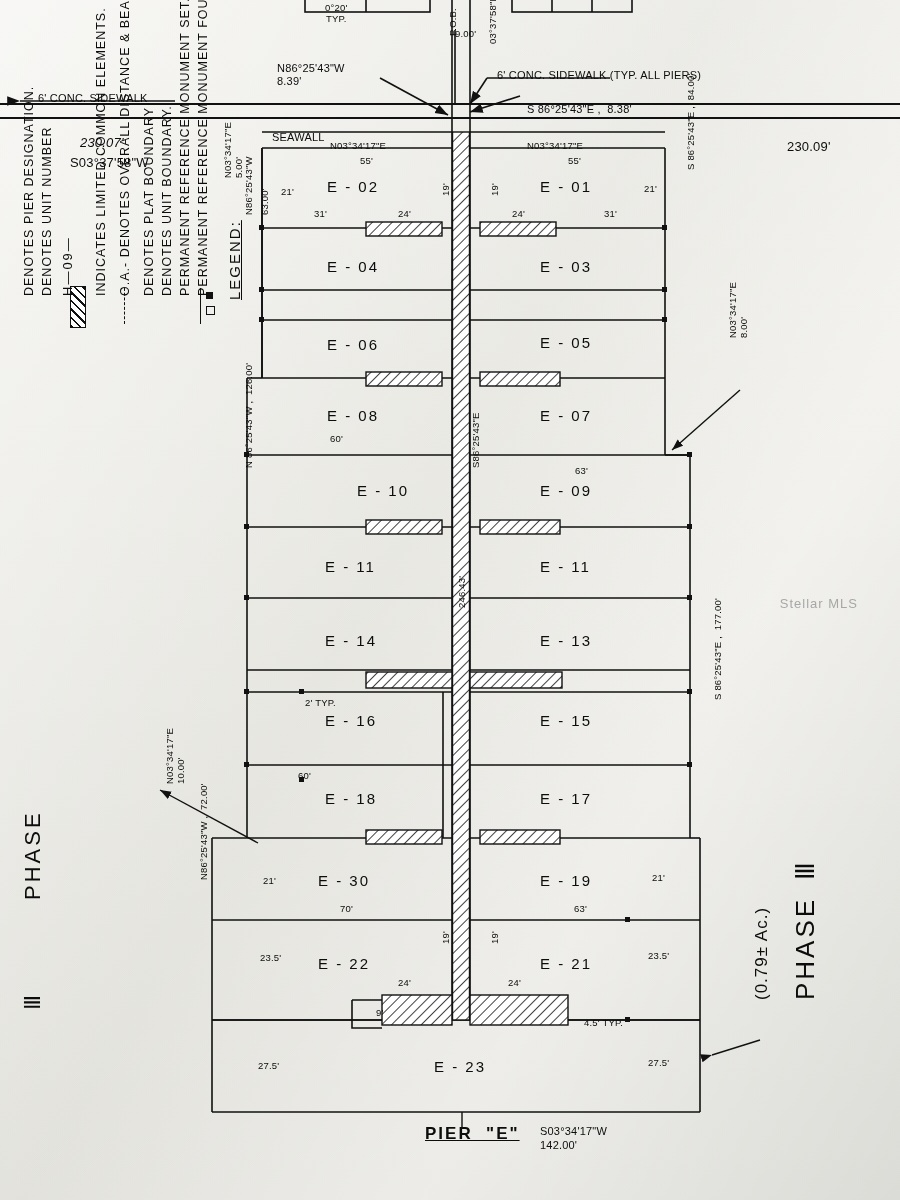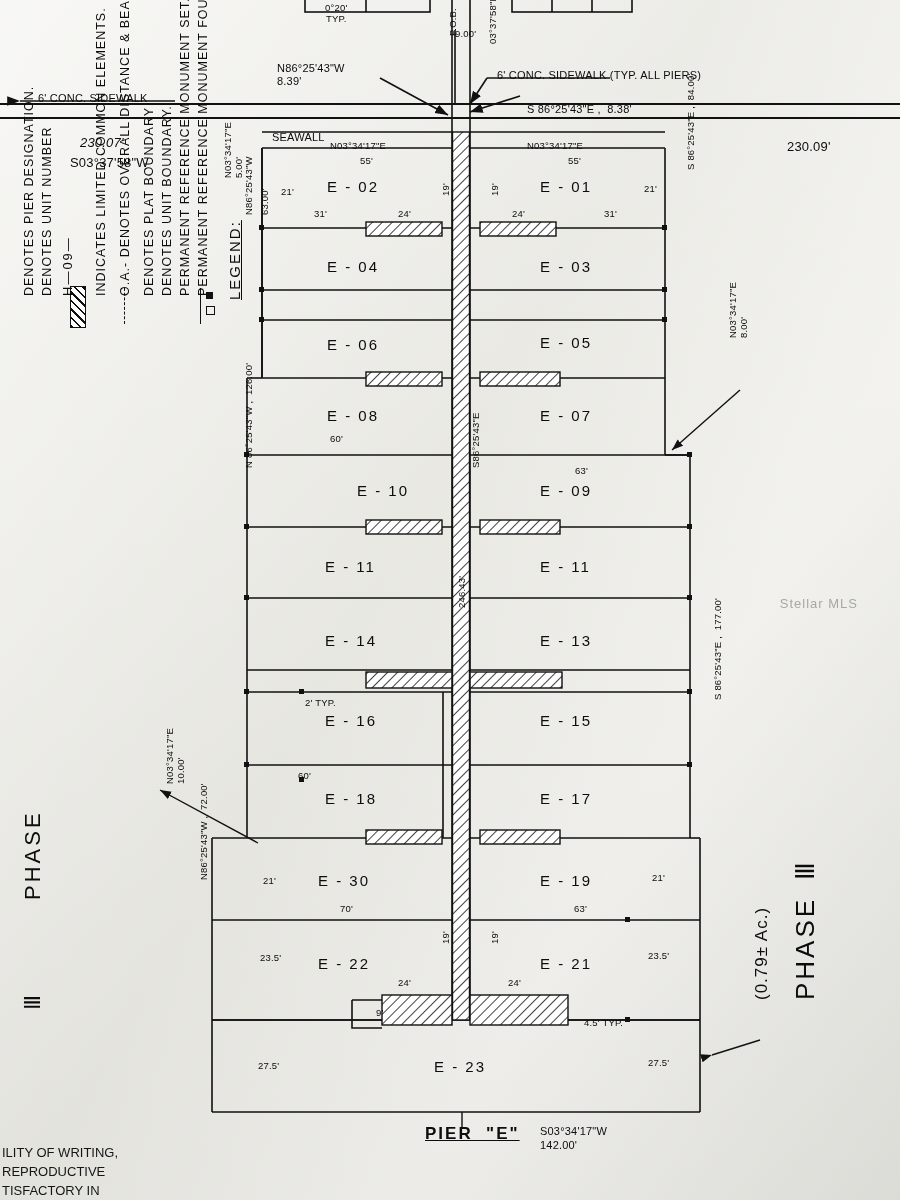--- a/index.html
+++ b/index.html
@@ -316,19 +316,14 @@
 
   <div class="lbl phase rot90" style="left:790px;top:1000px;">PHASE</div>
   <div class="lbl phase rot90" style="left:790px;top:880px;">Ⅲ</div>
   <div class="lbl rot90" style="left:752px;top:1000px;font-size:17px;letter-spacing:1px;">(0.79± Ac.)</div>
 
   <div class="lbl rot90" style="left:20px;top:900px;font-size:22px;letter-spacing:3px;">PHASE</div>
   <div class="lbl rot90" style="left:20px;top:1010px;font-size:22px;letter-spacing:3px;">Ⅲ</div>
 
   <div class="wm">Stellar MLS</div>
 
-  <div class="footer">
-    <div style="padding-left:2px;">ILITY OF WRITING,</div>
-    <div style="padding-left:2px;">REPRODUCTIVE</div>
-    <div style="padding-left:2px;">TISFACTORY IN</div>
-  </div>
 
 </div>
 
 </body></html>

